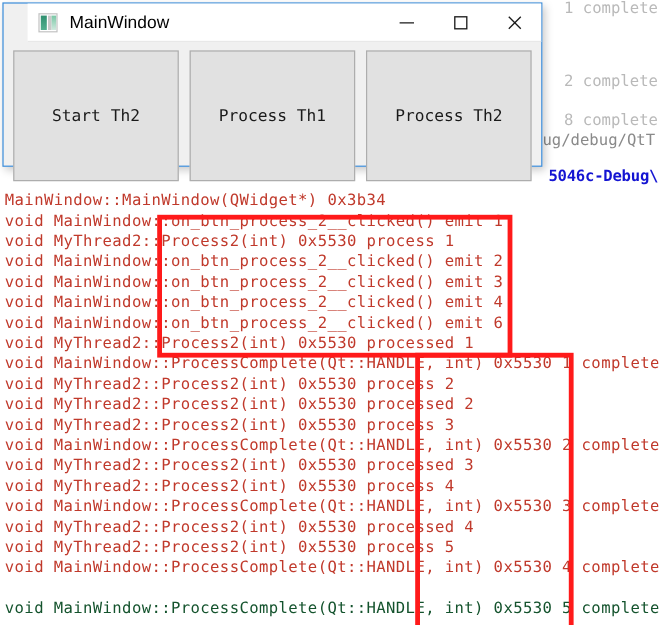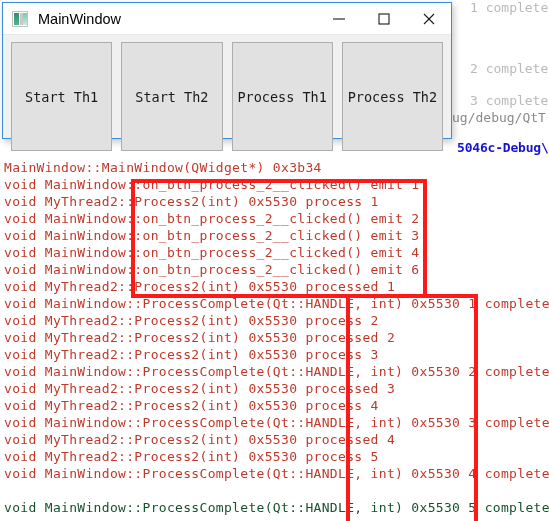--- a/index.html
+++ b/index.html
@@ -40,20 +40,21 @@
 
   
   #main-window {
     position: absolute;
     left: 2px; top: 2px;
     width: 450px; height: 137px;
     background: #f0f0f0;
     border: 1px solid #3a8ddb;
     box-sizing: border-box;
     box-shadow: 2px 3px 7px rgba(0,0,0,0.22);
+    padding-left: 20px;
   }
   #title-bar {
     position: relative;
     height: 31px;
     background: #ffffff;
     border-bottom: 1px solid #e8e8e8;
     display: flex;
     align-items: center;
   }
   #app-icon {
@@ -161,21 +162,21 @@
     left: 346px; top: 294px;
     width: 132px; height: 231px;
   }
 </style>
 </head>
 <body>
 
 <div id="bg-console">
     <div class="bg-line faint" style="left: 470px; top: 0px;">1 complete</div>
     <div class="bg-line faint" style="left: 470px; top: 61px;">2 complete</div>
-    <div class="bg-line faint" style="left: 470px; top: 93px;">3 complete</div>
+    <div class="bg-line faint" style="left: 470px; top: 93px;">8 complete</div>
     <div class="bg-line pathtext" style="left: 452px; top: 110px;">ug/debug/QtT</div>
     <div class="bg-line bluebold" style="left: 457px; top: 140px;">5046c-Debug\</div>
   </div>
 
 <div id="main-window">
 
   <div id="title-bar">
     <div id="app-icon">
       <div class="ic-a"></div>
         <div class="ic-b"></div>
@@ -197,21 +198,20 @@
       <div class="ctl-btn">
         <svg width="14" height="14" viewBox="0 0 14 14">
           <line x1="2" y1="2" x2="12" y2="12" stroke="#1a1a1a" stroke-width="1.1"></line>
           <line x1="12" y1="2" x2="2" y2="12" stroke="#1a1a1a" stroke-width="1.1"></line>
         </svg>
       </div>
     </div>
   </div>
 
   <div id="button-row">
-    <div class="qt-button">Start Th1</div>
     <div class="qt-button">Start Th2</div>
     <div class="qt-button">Process Th1</div>
     <div class="qt-button">Process Th2</div>
   </div>
 
 </div>
 
 <div id="fg-console">
     <div class="log-line" style="top: 0px; color: rgb(192, 57, 43);">MainWindow::MainWindow(QWidget*) 0x3b34</div>
     <div class="log-line" style="top: 17px; color: rgb(192, 57, 43);">void MainWindow::on_btn_process_2__clicked() emit 1</div>

